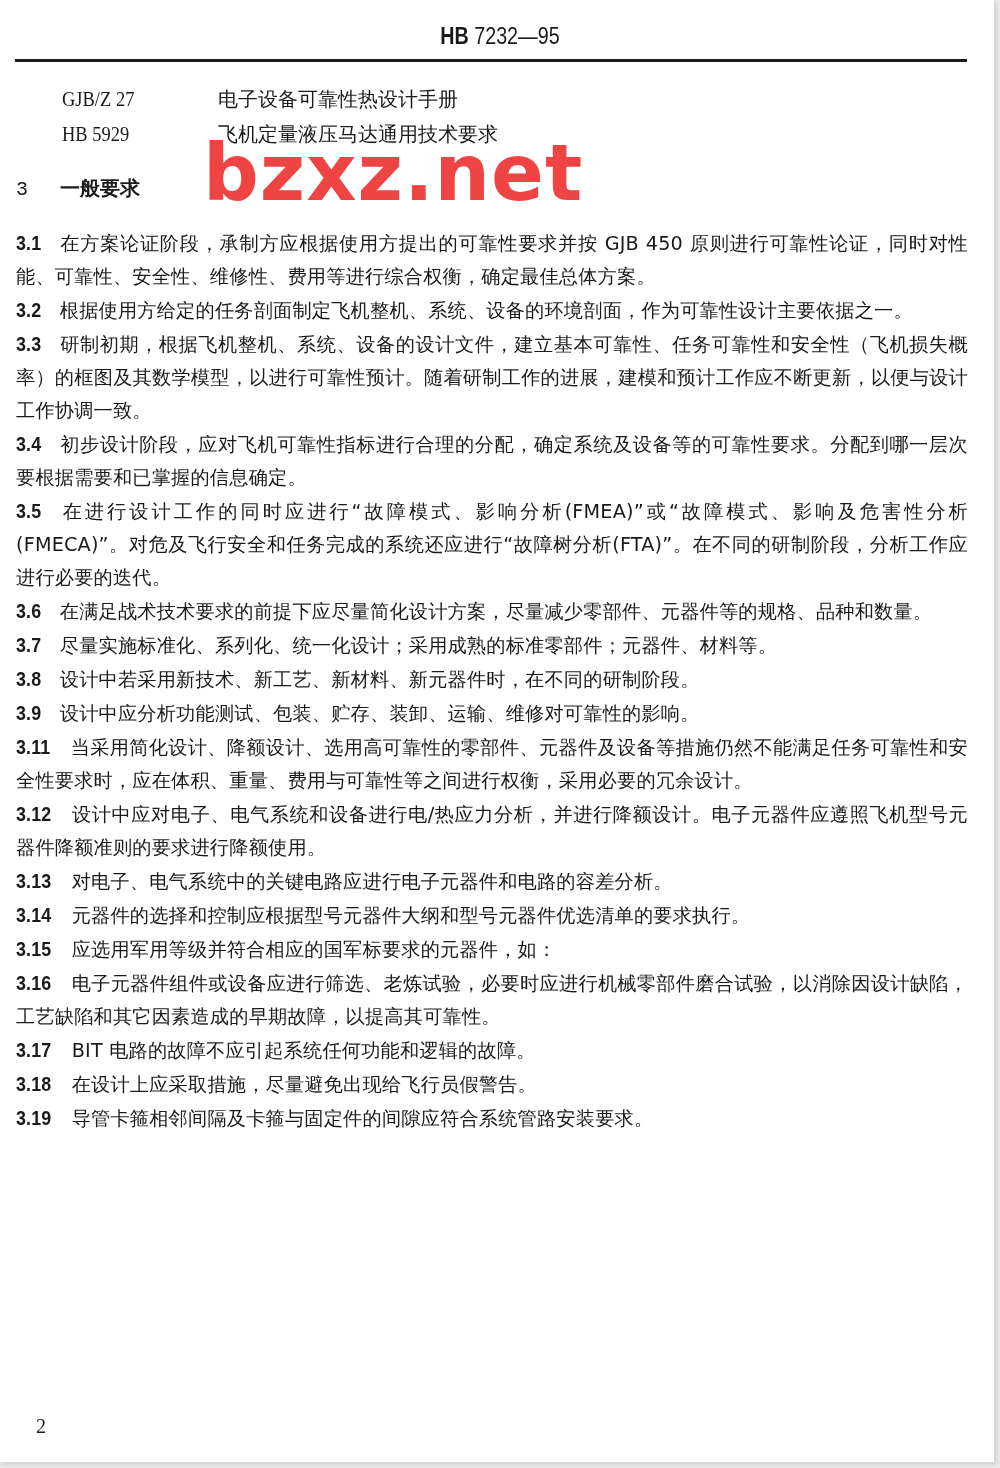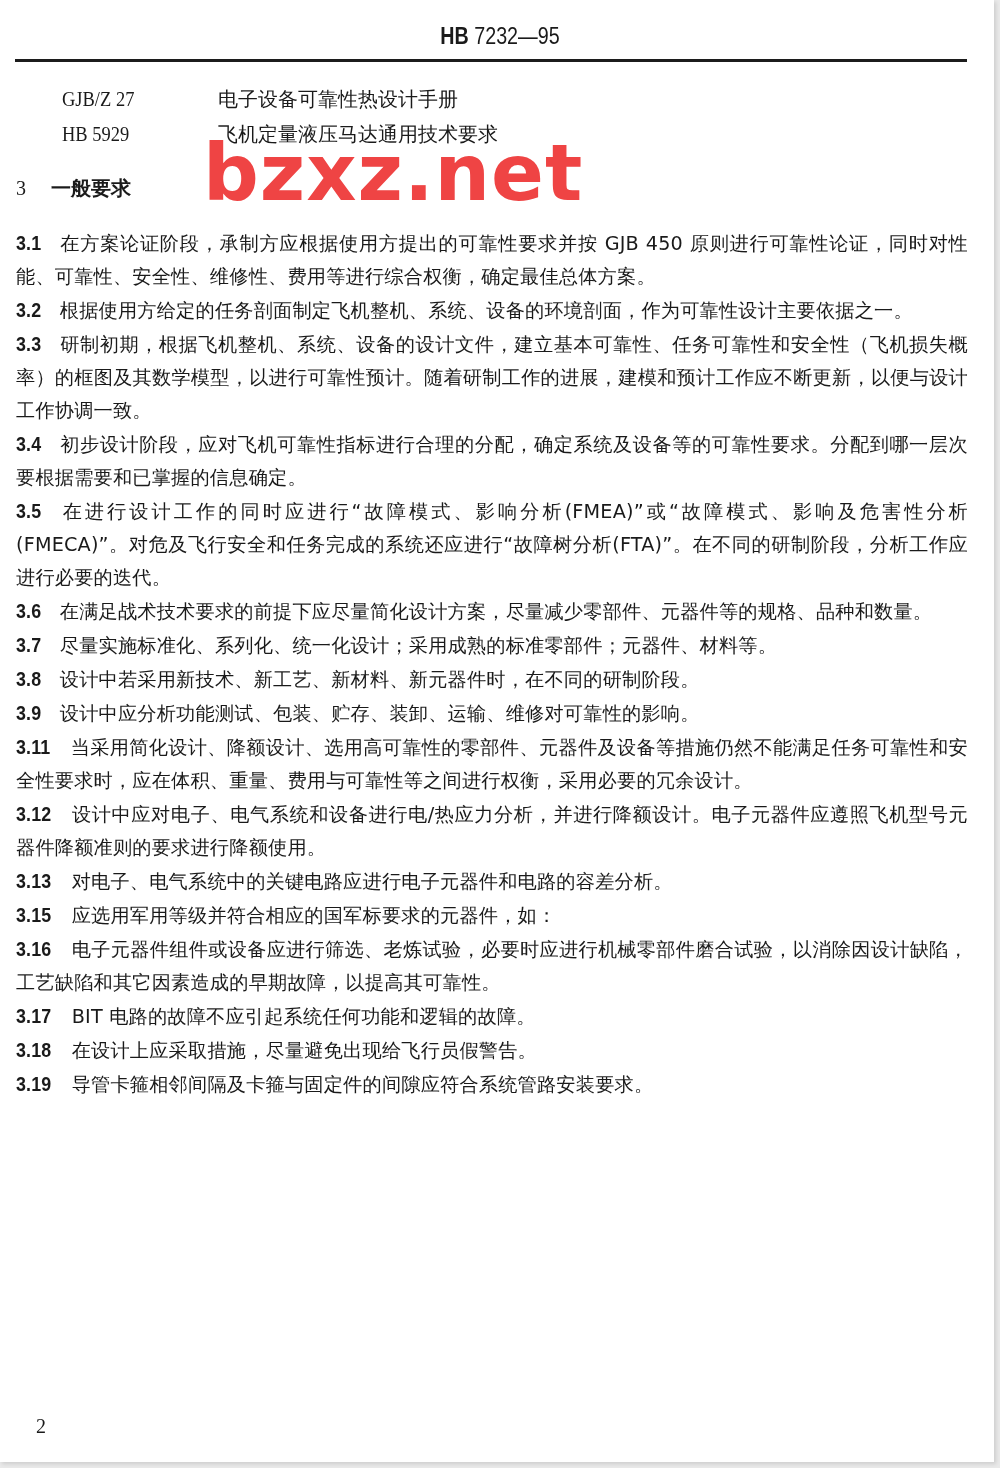--- a/index.html
+++ b/index.html
@@ -35,21 +35,21 @@
     font-size: 78px; color: #ef4444; letter-spacing: 1px;
     z-index: 0; user-select: none;
   }
   .ref {
     position: absolute; left: 62px; font-size: 19px; z-index: 1;
   }
   .ref .code { display: inline-block; width: 150px; font-family: "Liberation Serif", serif; font-size: 21px; transform: scaleX(0.88); transform-origin: left; }
   .ref .title { font-family: "DejaVu Sans", sans-serif; font-size: 20px; }
   .section-heading {
     position: absolute; left: 16px; top: 175px;
-    font-family: Liberation Serif, serif; font-size: 20px; font-weight: bold; z-index: 1;
+    font-family: Liberation Mono, monospace; font-size: 20px; font-weight: bold; z-index: 1;
   }
   .section-heading .num { font-weight: normal; margin-right: 20px; }
   .clauses { position: absolute; left: 16px; top: 226px; width: 952px; z-index: 1; }
   .clause {
     font-family: "DejaVu Sans", sans-serif;
     font-size: 19.2px; line-height: 33px;
     text-align: justify;
     letter-spacing: 0.2px;
   }
   .clause .cnum {
@@ -97,20 +97,21 @@
     <div class="clause"><span class="cnum">3.3</span><span>研制初期，根据飞机整机、系统、设备的设计文件，建立基本可靠性、任务可靠性和安全性（飞机损失概率）的框图及其数学模型，以进行可靠性预计。随着研制工作的进展，建模和预计工作应不断更新，以便与设计工作协调一致。</span></div>
     <div class="clause"><span class="cnum">3.4</span><span>初步设计阶段，应对飞机可靠性指标进行合理的分配，确定系统及设备等的可靠性要求。分配到哪一层次要根据需要和已掌握的信息确定。</span></div>
     <div class="clause"><span class="cnum">3.5</span><span>在进行设计工作的同时应进行“故障模式、影响分析(FMEA)”或“故障模式、影响及危害性分析(FMECA)”。对危及飞行安全和任务完成的系统还应进行“故障树分析(FTA)”。在不同的研制阶段，分析工作应进行必要的迭代。</span></div>
     <div class="clause"><span class="cnum">3.6</span><span>在满足战术技术要求的前提下应尽量简化设计方案，尽量减少零部件、元器件等的规格、品种和数量。</span></div>
     <div class="clause"><span class="cnum">3.7</span><span>尽量实施标准化、系列化、统一化设计；采用成熟的标准零部件；元器件、材料等。</span></div>
     <div class="clause"><span class="cnum">3.8</span><span>设计中若采用新技术、新工艺、新材料、新元器件时，在不同的研制阶段。</span></div>
     <div class="clause"><span class="cnum">3.9</span><span>设计中应分析功能测试、包装、贮存、装卸、运输、维修对可靠性的影响。</span></div>
     <div class="clause"><span class="cnum">3.11</span><span>当采用简化设计、降额设计、选用高可靠性的零部件、元器件及设备等措施仍然不能满足任务可靠性和安全性要求时，应在体积、重量、费用与可靠性等之间进行权衡，采用必要的冗余设计。</span></div>
     <div class="clause"><span class="cnum">3.12</span><span>设计中应对电子、电气系统和设备进行电/热应力分析，并进行降额设计。电子元器件应遵照飞机型号元器件降额准则的要求进行降额使用。</span></div>
     <div class="clause"><span class="cnum">3.13</span><span>对电子、电气系统中的关键电路应进行电子元器件和电路的容差分析。</span></div>
+    <div class="clause"><span class="cnum">3.14</span><span>元器件的选择和控制应根据型号元器件大纲和型号元器件优选清单的要求执行。</span></div>
     <div class="clause"><span class="cnum">3.15</span><span>应选用军用等级并符合相应的国军标要求的元器件，如：</span></div>
     <div class="clause"><span class="cnum">3.16</span><span>电子元器件组件或设备应进行筛选、老炼试验，必要时应进行机械零部件磨合试验，以消除因设计缺陷，工艺缺陷和其它因素造成的早期故障，以提高其可靠性。</span></div>
     <div class="clause"><span class="cnum">3.17</span><span>BIT 电路的故障不应引起系统任何功能和逻辑的故障。</span></div>
     <div class="clause"><span class="cnum">3.18</span><span>在设计上应采取措施，尽量避免出现给飞行员假警告。</span></div>
     <div class="clause"><span class="cnum">3.19</span><span>导管卡箍相邻间隔及卡箍与固定件的间隙应符合系统管路安装要求。</span></div>
   </div>
 
   <div class="page-number">2</div>
 </div>
 

